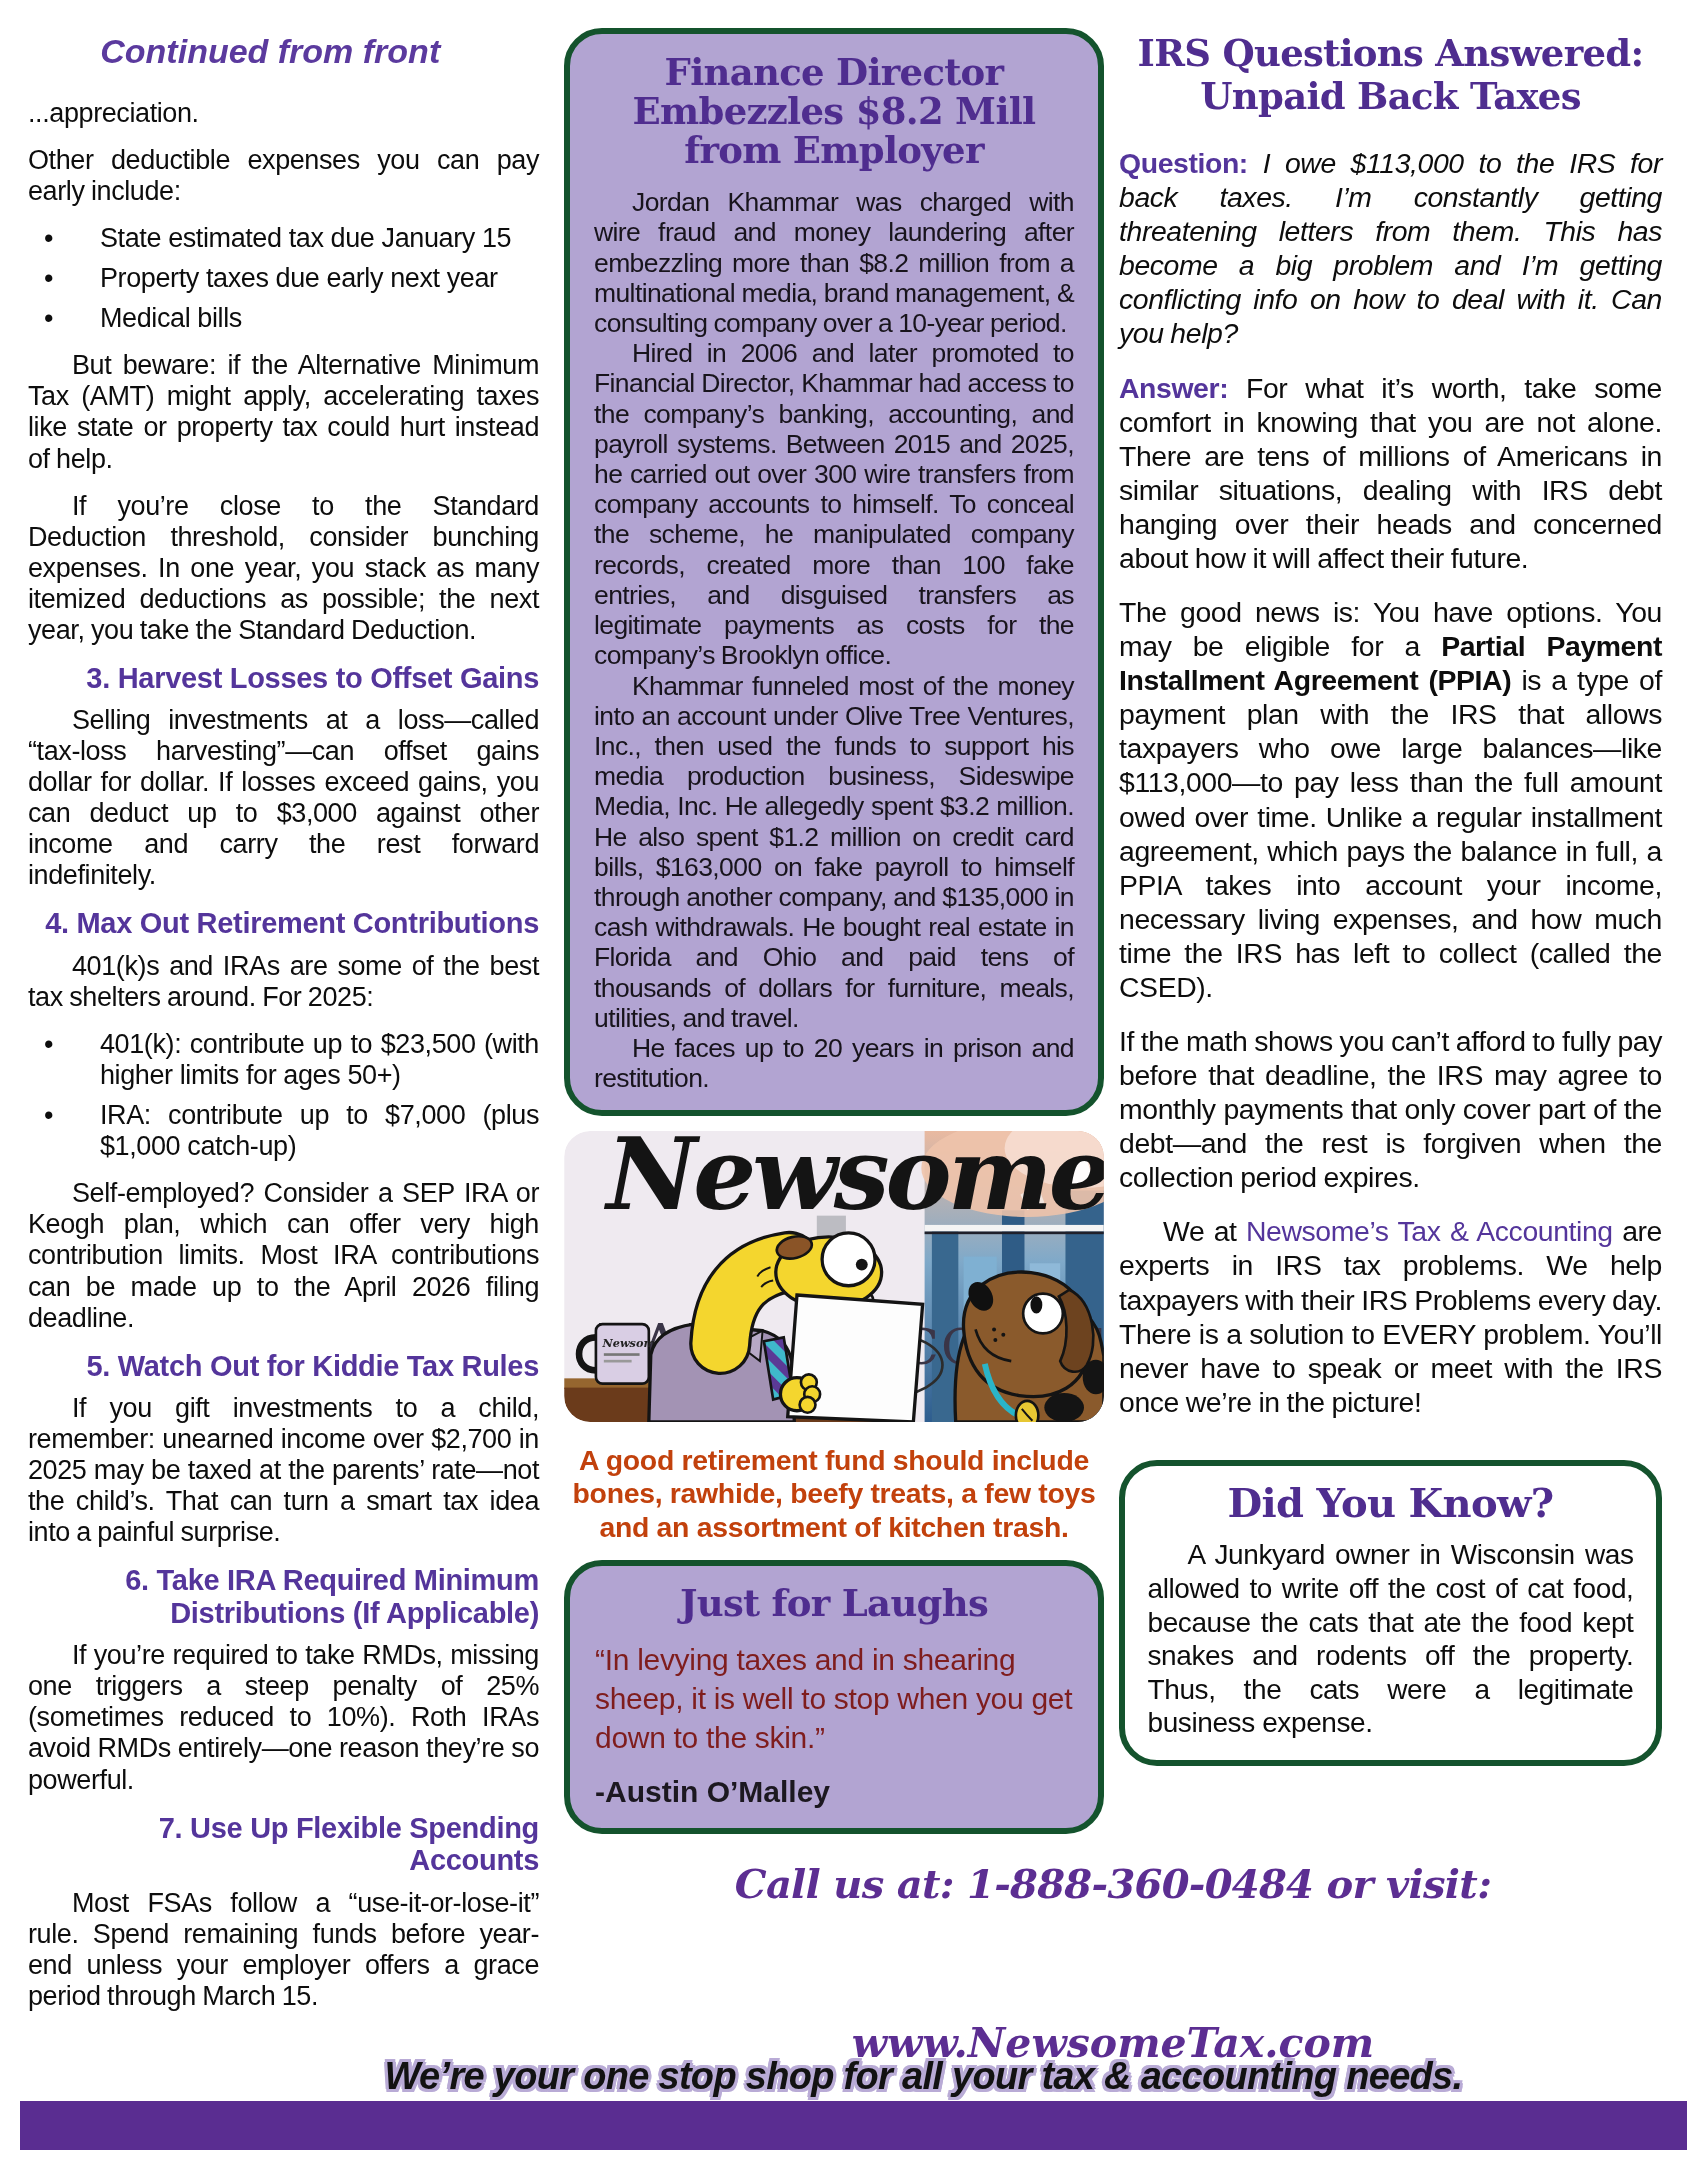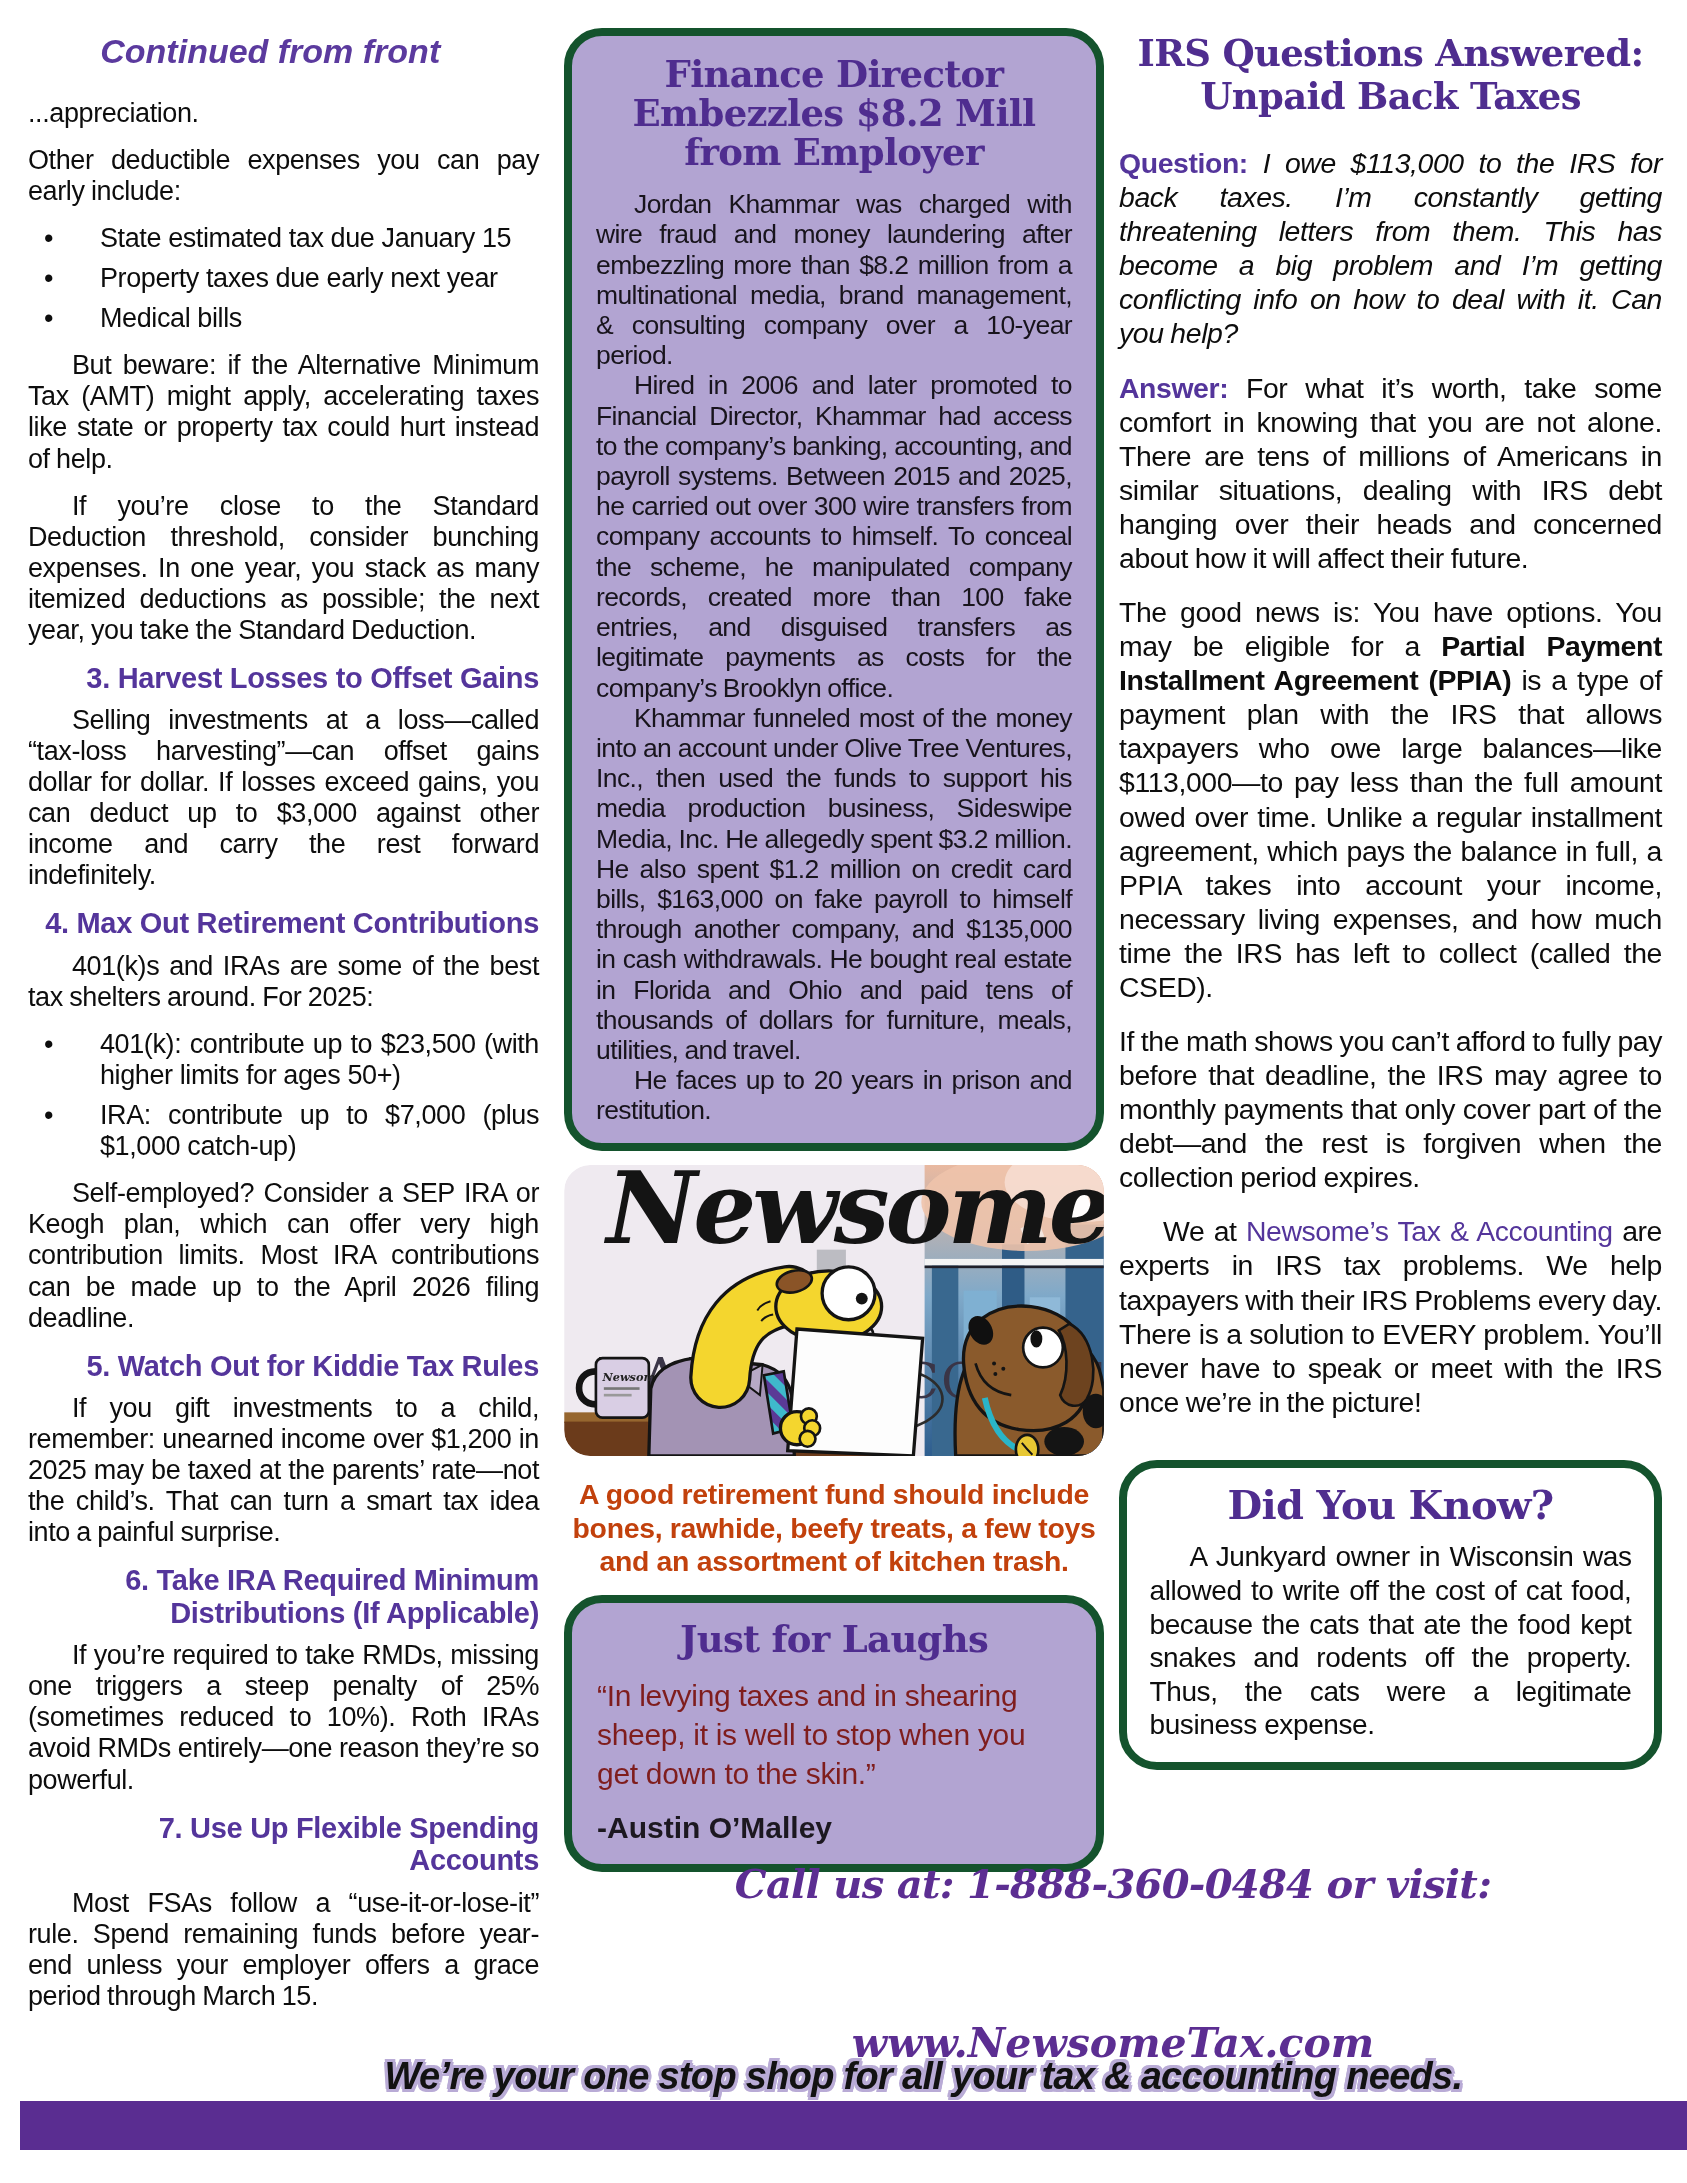--- a/index.html
+++ b/index.html
@@ -19,21 +19,21 @@
   .ind{text-indent:44px;}
   .h-sans{font-size:29px;line-height:1.13;font-weight:bold;color:#54359b;
           letter-spacing:-0.3px;margin:6.6px 0 10.6px 0;text-align:right;}
 
   ul.blist{list-style:none;margin:0 0 16px 0;padding:0;}
   ul.blist li{display:flex;margin:0 0 9.3px 0;}
   ul.blist .bullet{flex:0 0 56px;padding-left:16px;font-size:27px;line-height:1.15;}
   ul.blist .btext{flex:1;font-size:27px;line-height:1.15;letter-spacing:-0.4px;text-align:justify;}
 
   
-  .pbox{border:8px solid #14532d;border-radius:38px;background:#b2a4d2;
+  .pbox{border:6px solid #14532d;border-radius:38px;background:#b2a4d2;
         padding:14.6px 24px 17px 24px;box-sizing:border-box;}
   .serif-title{font-family:"DejaVu Serif",serif;font-weight:bold;color:#4f2d8f;
                text-align:center;letter-spacing:-0.7px;}
   .story-title{font-size:37px;line-height:1.06;margin:4px 0 17px 0;}
   .story-p{font-size:26.5px;line-height:1.14;letter-spacing:-0.6px;word-spacing:-0.7px;
            text-align:justify;margin:0;text-indent:38px;color:#18141c;}
 
   .cartoon-wrap{margin-top:14.6px;border-radius:26.5px;overflow:hidden;line-height:0;}
   .caption{font-weight:bold;font-size:28.4px;line-height:1.18;text-align:center;
            margin:22px auto 0 auto;width:527px;letter-spacing:-0.3px;color:#c2410c;}
@@ -104,21 +104,21 @@
           <span class="bullet">•</span>
           <span class="btext">401(k): contribute up to $23,500 (with higher limits for ages 50+)</span>
         </li>
       <li>
           <span class="bullet">•</span>
           <span class="btext">IRA: contribute up to $7,000 (plus $1,000 catch-up)</span>
         </li>
     </ul>
     <p class="body-text ind">Self-employed? Consider a SEP IRA or Keogh plan, which can offer very high contribution limits. Most IRA contributions can be made up to the April 2026 filing deadline.</p>
     <h2 class="h-sans">5. Watch Out for Kiddie Tax Rules</h2>
-    <p class="body-text ind">If you gift investments to a child, remember: unearned income over $1,200 in 2025 may be taxed at the parents’ rate—not the child’s. That can turn a smart tax idea into a painful surprise.</p>
+    <p class="body-text ind">If you gift investments to a child, remember: unearned income over $2,700 in 2025 may be taxed at the parents’ rate—not the child’s. That can turn a smart tax idea into a painful surprise.</p>
     <h2 class="h-sans">6. Take IRA Required Minimum Distributions (If Applicable)</h2>
     <p class="body-text ind">If you’re required to take RMDs, missing one triggers a steep penalty of 25% (sometimes reduced to 10%). Roth IRAs avoid RMDs entirely—one reason they’re so powerful.</p>
     <h2 class="h-sans">7. Use Up Flexible Spending Accounts</h2>
     <p class="body-text ind">Most FSAs follow a “use-it-or-lose-it” rule. Spend remaining funds before year-end unless your employer offers a grace period through March 15.</p>
   </div>
 
   <div class="col col-mid">
     <div class="pbox">
       <div class="serif-title story-title">
         <div>Finance Director</div>

